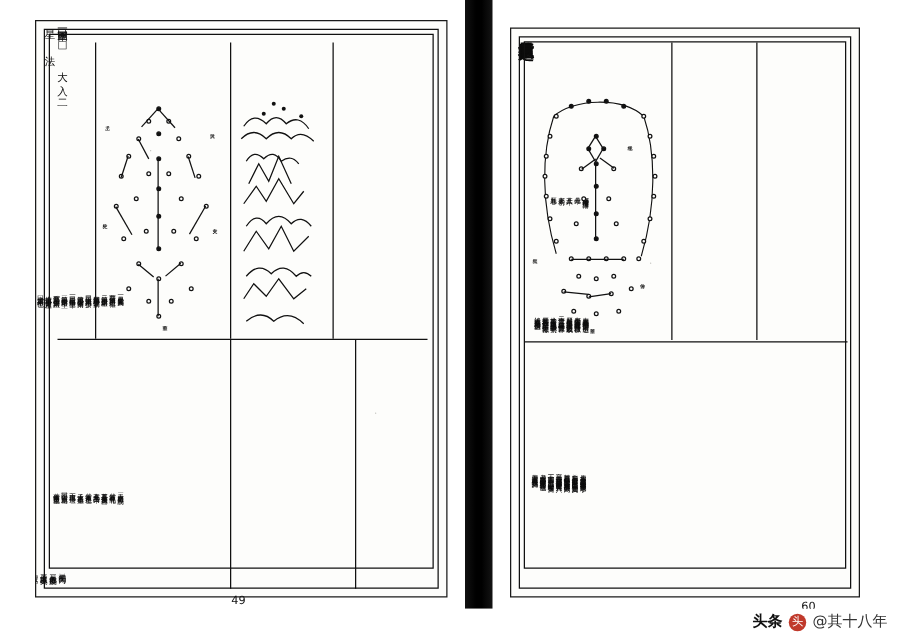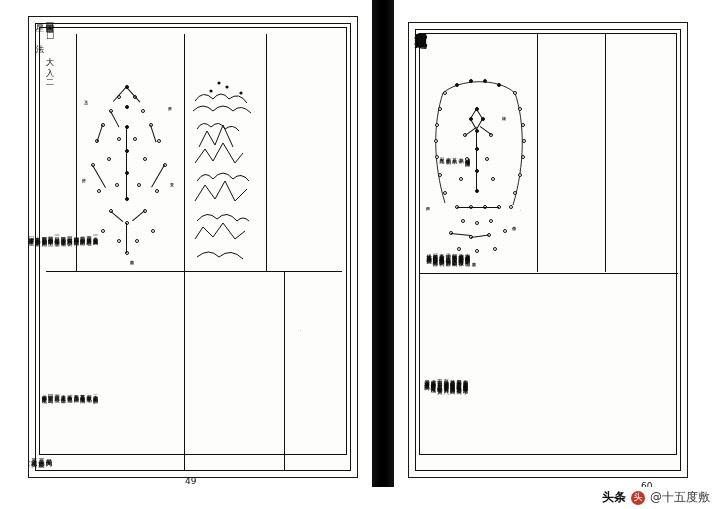--- a/index.html
+++ b/index.html
@@ -349,14 +349,14 @@
 
   <div class="speck" style="left:120px;top:120px;width:1px;height:1px;"></div>
   <div class="speck" style="left:300px;top:330px;width:1px;height:1px;"></div>
   <div class="speck" style="left:520px;top:210px;width:1px;height:1px;"></div>
 </div>
 
 <div id="footer"></div>
 <div id="wm">
   <span class="tt">头条</span>
   <span class="logo">头</span>
-  <span class="src">@十五度敷</span>
+  <span class="src">@其十八年</span>
 </div>
 
 </body></html>

